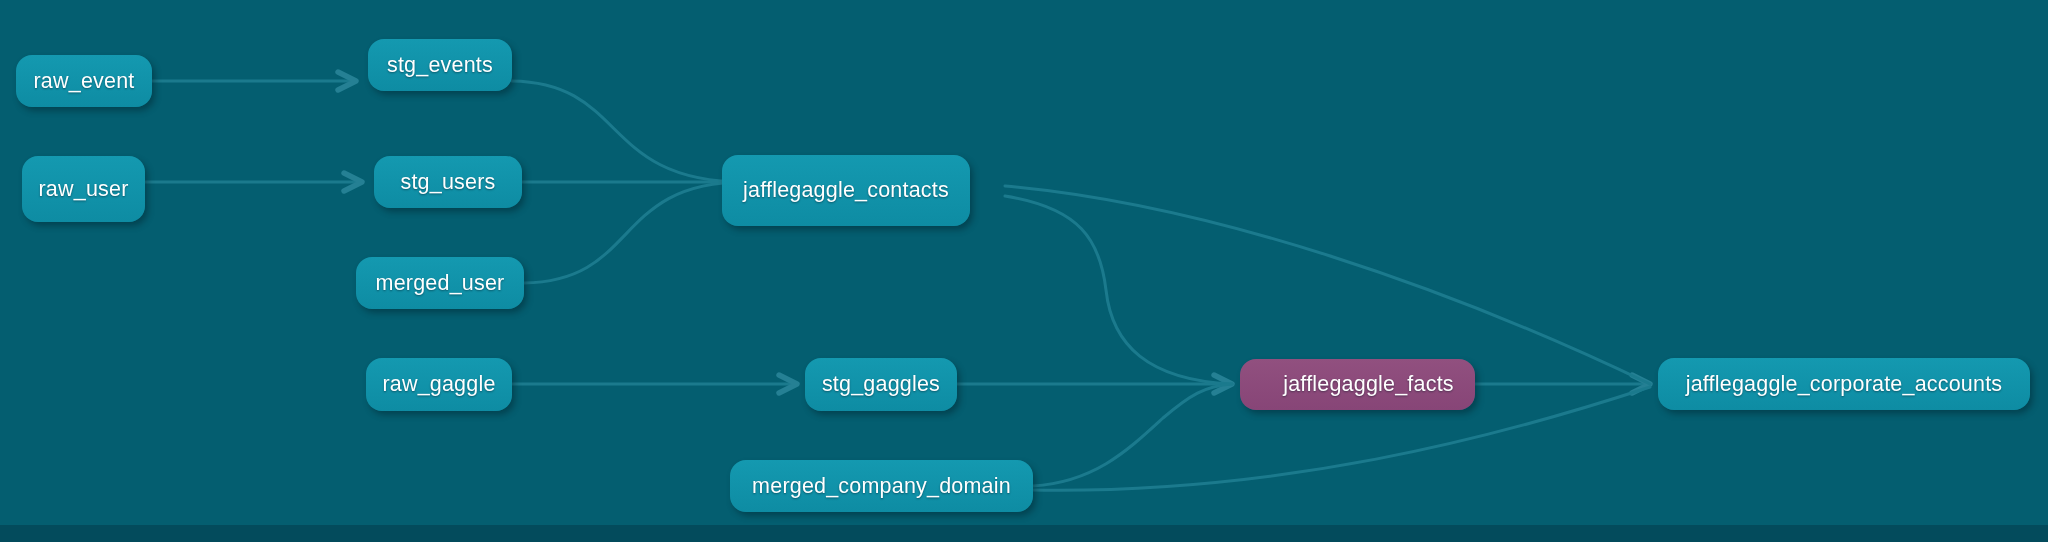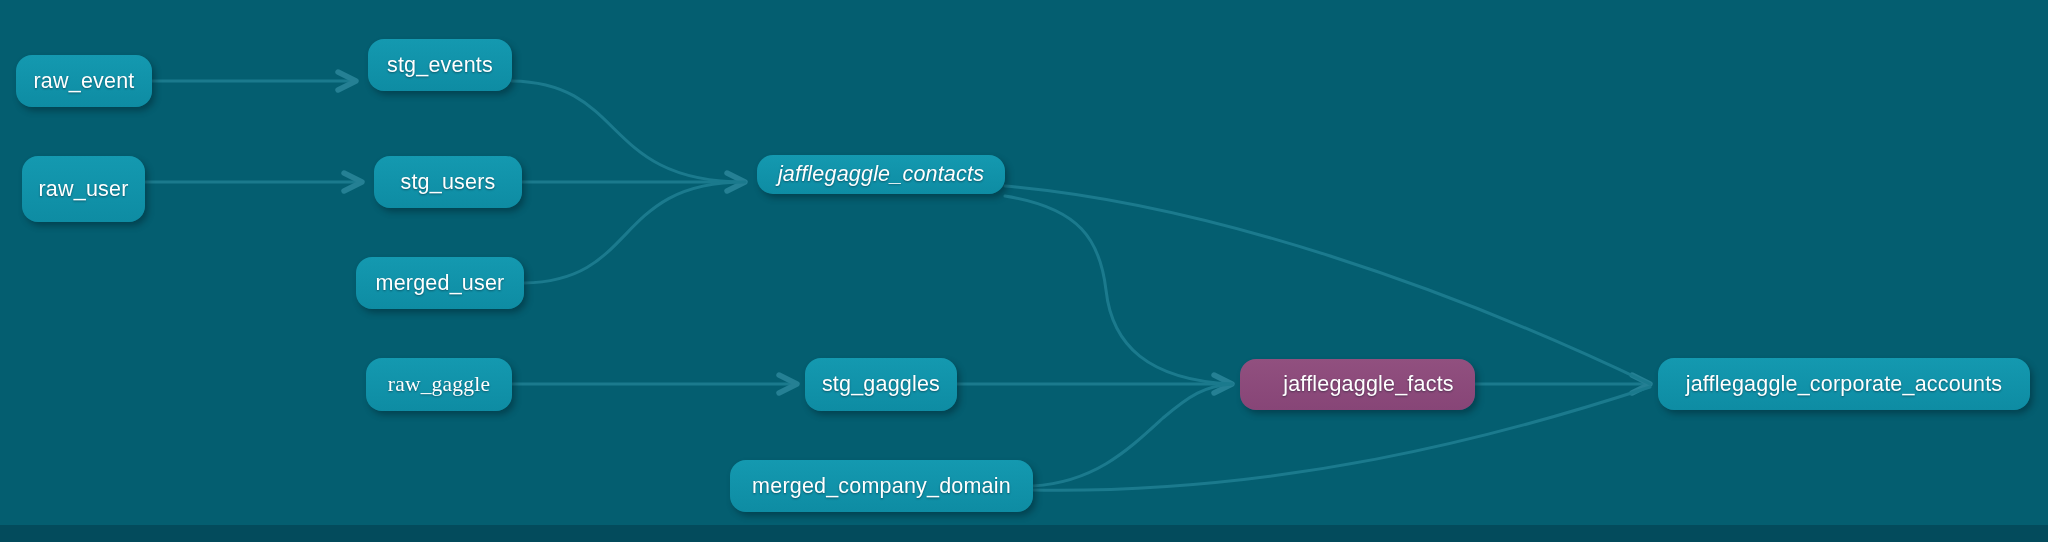--- a/index.html
+++ b/index.html
@@ -84,24 +84,24 @@
       </div>
       <div class="node" style="left: 22px; top: 156px; width: 123px; height: 66px;">
         <span class="node-label">raw_user</span>
       </div>
       <div class="node" style="left: 374px; top: 156px; width: 148px; height: 52px;">
         <span class="node-label">stg_users</span>
       </div>
       <div class="node" style="left: 356px; top: 257px; width: 168px; height: 52px;">
         <span class="node-label">merged_user</span>
       </div>
-      <div class="node" style="left: 757px; top: 155px; width: 248px; height: 39px; font-style: italic;">
+      <div class="node" style="left: 722px; top: 155px; width: 248px; height: 71px;">
         <span class="node-label">jafflegaggle_contacts</span>
       </div>
-      <div class="node" style="left: 366px; top: 358px; width: 146px; height: 53px; font-family: Liberation Serif, serif;">
+      <div class="node" style="left: 366px; top: 358px; width: 146px; height: 53px;">
         <span class="node-label">raw_gaggle</span>
       </div>
       <div class="node" style="left: 805px; top: 358px; width: 152px; height: 53px;">
         <span class="node-label">stg_gaggles</span>
       </div>
       <div class="node" style="left: 730px; top: 460px; width: 303px; height: 52px;">
         <span class="node-label">merged_company_domain</span>
       </div>
       <div class="node highlighted" style="left: 1240px; top: 359px; width: 213px; height: 51px; padding-left: 22px;">
         <span class="node-label">jafflegaggle_facts</span>

